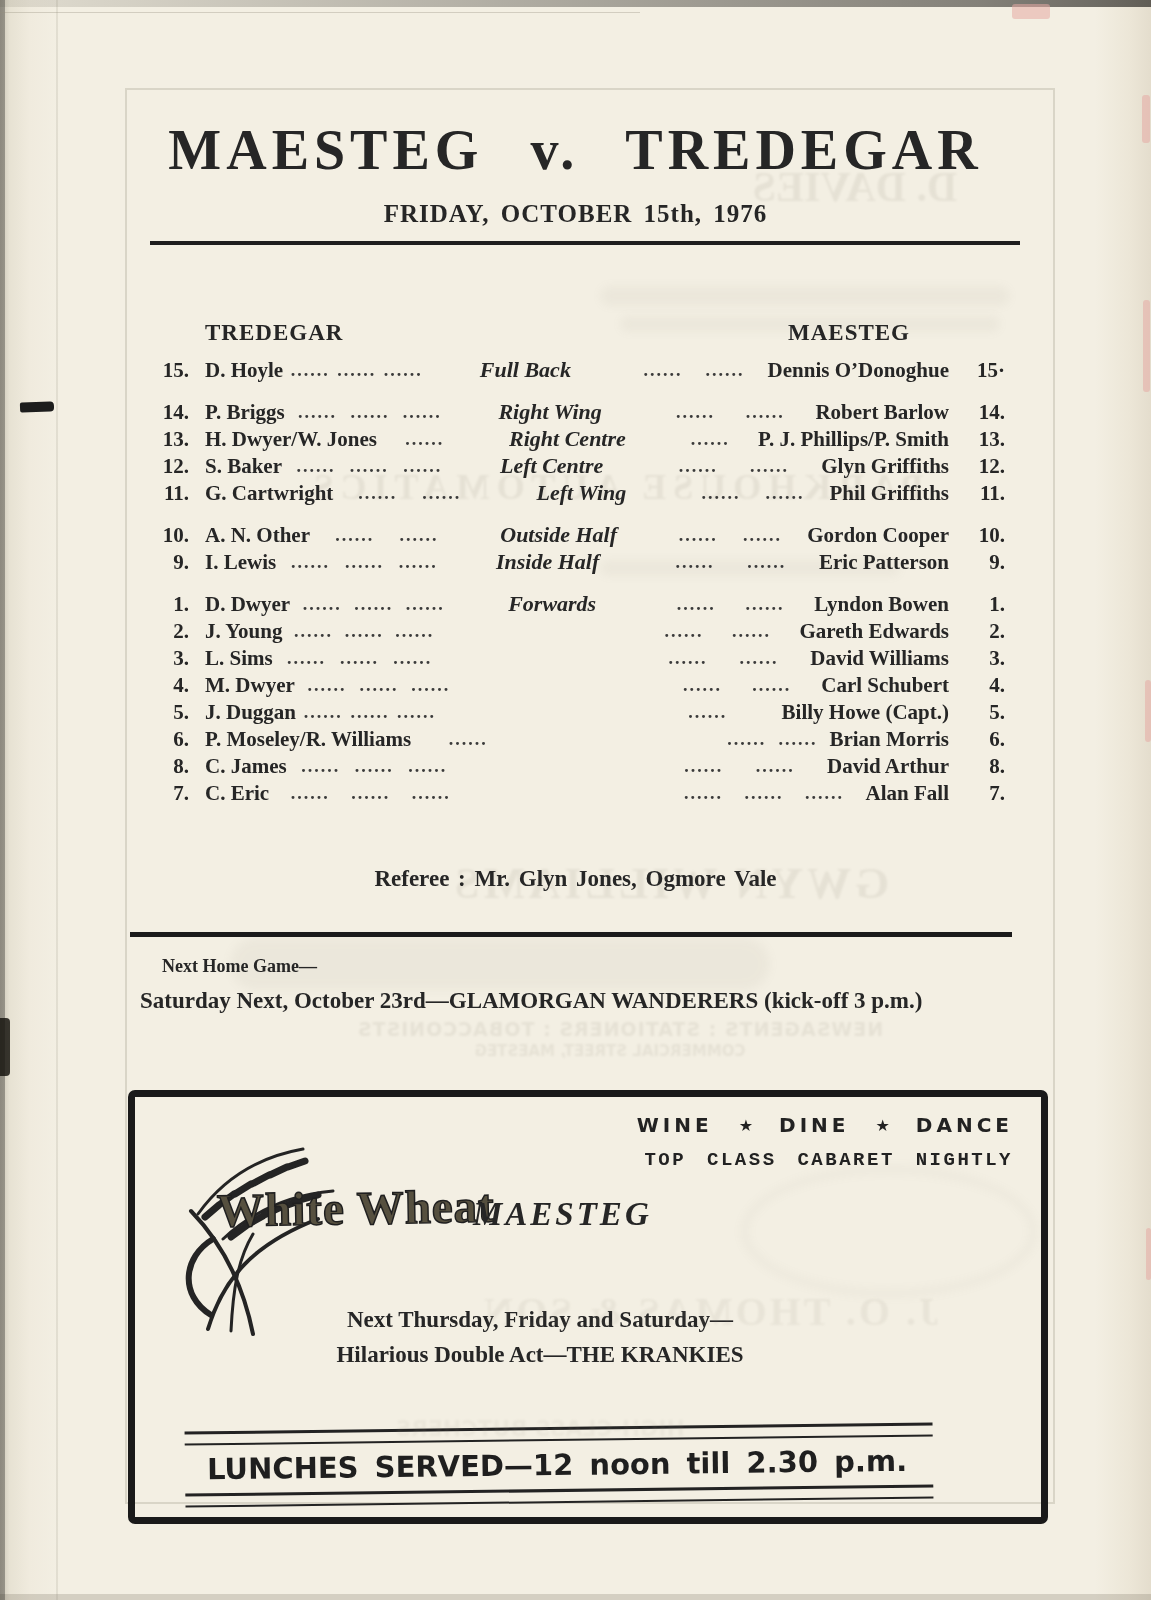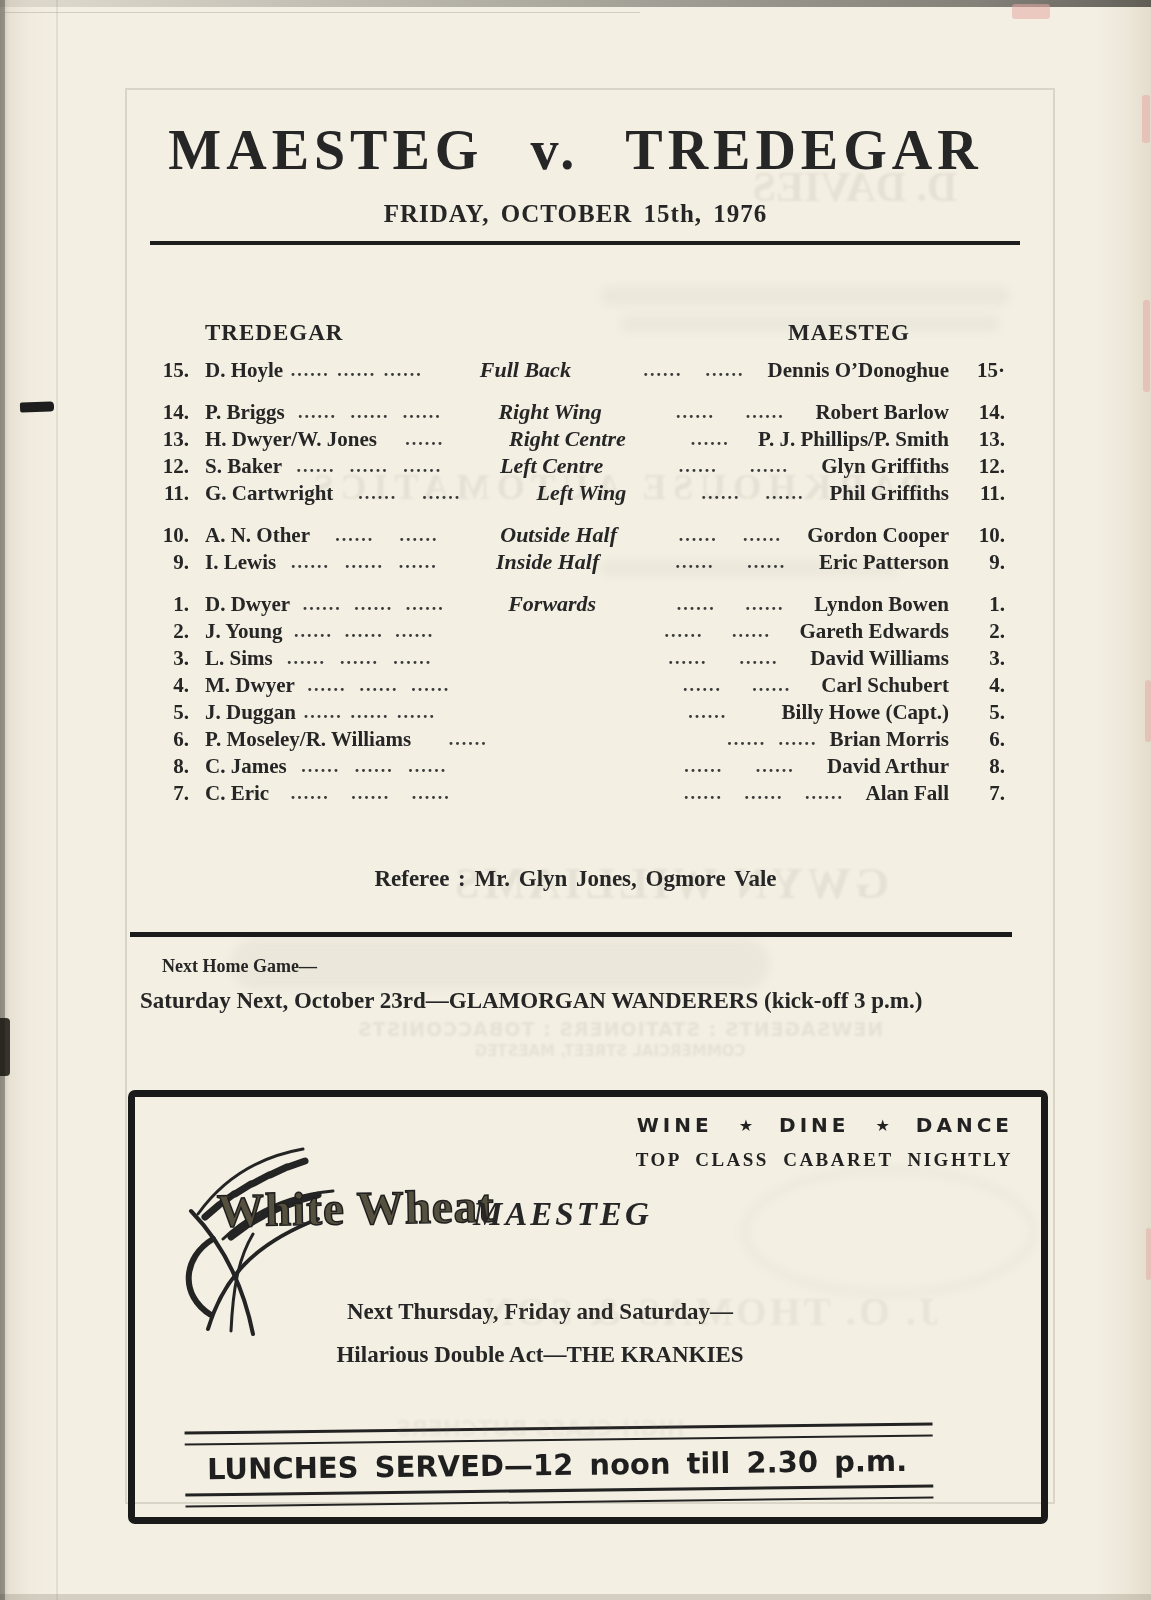--- a/index.html
+++ b/index.html
@@ -56,27 +56,27 @@
   .rule2{position:absolute;left:130px;top:932px;width:882px;height:5px;background:#1b1b1b;}
   .ng1{position:absolute;left:162px;top:956px;font-size:18px;font-weight:bold;}
   .ng2{position:absolute;left:140px;top:988px;font-size:23px;font-weight:bold;}
 
   
   .adbox{position:absolute;left:128px;top:1058px;width:920px;height:434px;border:7px solid #1a1a1a;border-radius:7px;box-sizing:border-box;margin-top:32px;}
   .wdd{position:absolute;right:28px;top:16px;display:flex;align-items:center;gap:26px;
     font-family:"DejaVu Sans","Liberation Sans",sans-serif;font-weight:bold;font-size:20px;letter-spacing:4px;color:#222;}
   .wdd .star{font-size:16px;letter-spacing:0;}
   .cabaret{position:absolute;right:28px;top:52px;
-    font-family:Liberation Serif, serif;font-weight:bold;font-size:19px;letter-spacing:2.5px;word-spacing:7px;color:#222;}
+    font-family:Liberation Mono, monospace;font-weight:bold;font-size:19px;letter-spacing:2.5px;word-spacing:7px;color:#222;}
   .wheat-logo{position:absolute;left:18px;top:22px;}
   .venue{position:absolute;left:82px;top:84px;font-size:47px;font-weight:bold;
     color:#56503f;-webkit-text-stroke:1.5px #1f1f1f;letter-spacing:1px;transform:rotate(-1deg);}
   .venue-town{position:absolute;left:338px;top:99px;font-size:33px;font-style:italic;font-weight:600;letter-spacing:3px;}
   .event{position:absolute;left:0;top:0;width:100%;text-align:center;padding-right:96px;box-sizing:border-box;font-size:23px;font-weight:bold;}
-  .ev1{top:202px;}
+  .ev1{top:210px;}
   .ev2{top:245px;}
   .banner{position:absolute;left:50px;top:330px;width:748px;transform:rotate(-0.7deg);}
   .dline{height:9px;border-top:3px solid #232323;border-bottom:2px solid #232323;}
   .banner-text{font-family:"DejaVu Sans","Liberation Sans",sans-serif;font-weight:bold;font-size:29px;
     letter-spacing:0px;word-spacing:6px;color:#1f1f1f;padding:7px 0 7px 22px;}
 
   
   .ghost{position:absolute;transform:scaleX(-1);color:#8f8878;opacity:.13;filter:blur(1.1px);
     font-weight:bold;pointer-events:none;text-align:center;white-space:nowrap;}
   .g-top{left:690px;top:163px;width:330px;font-size:42px;}

